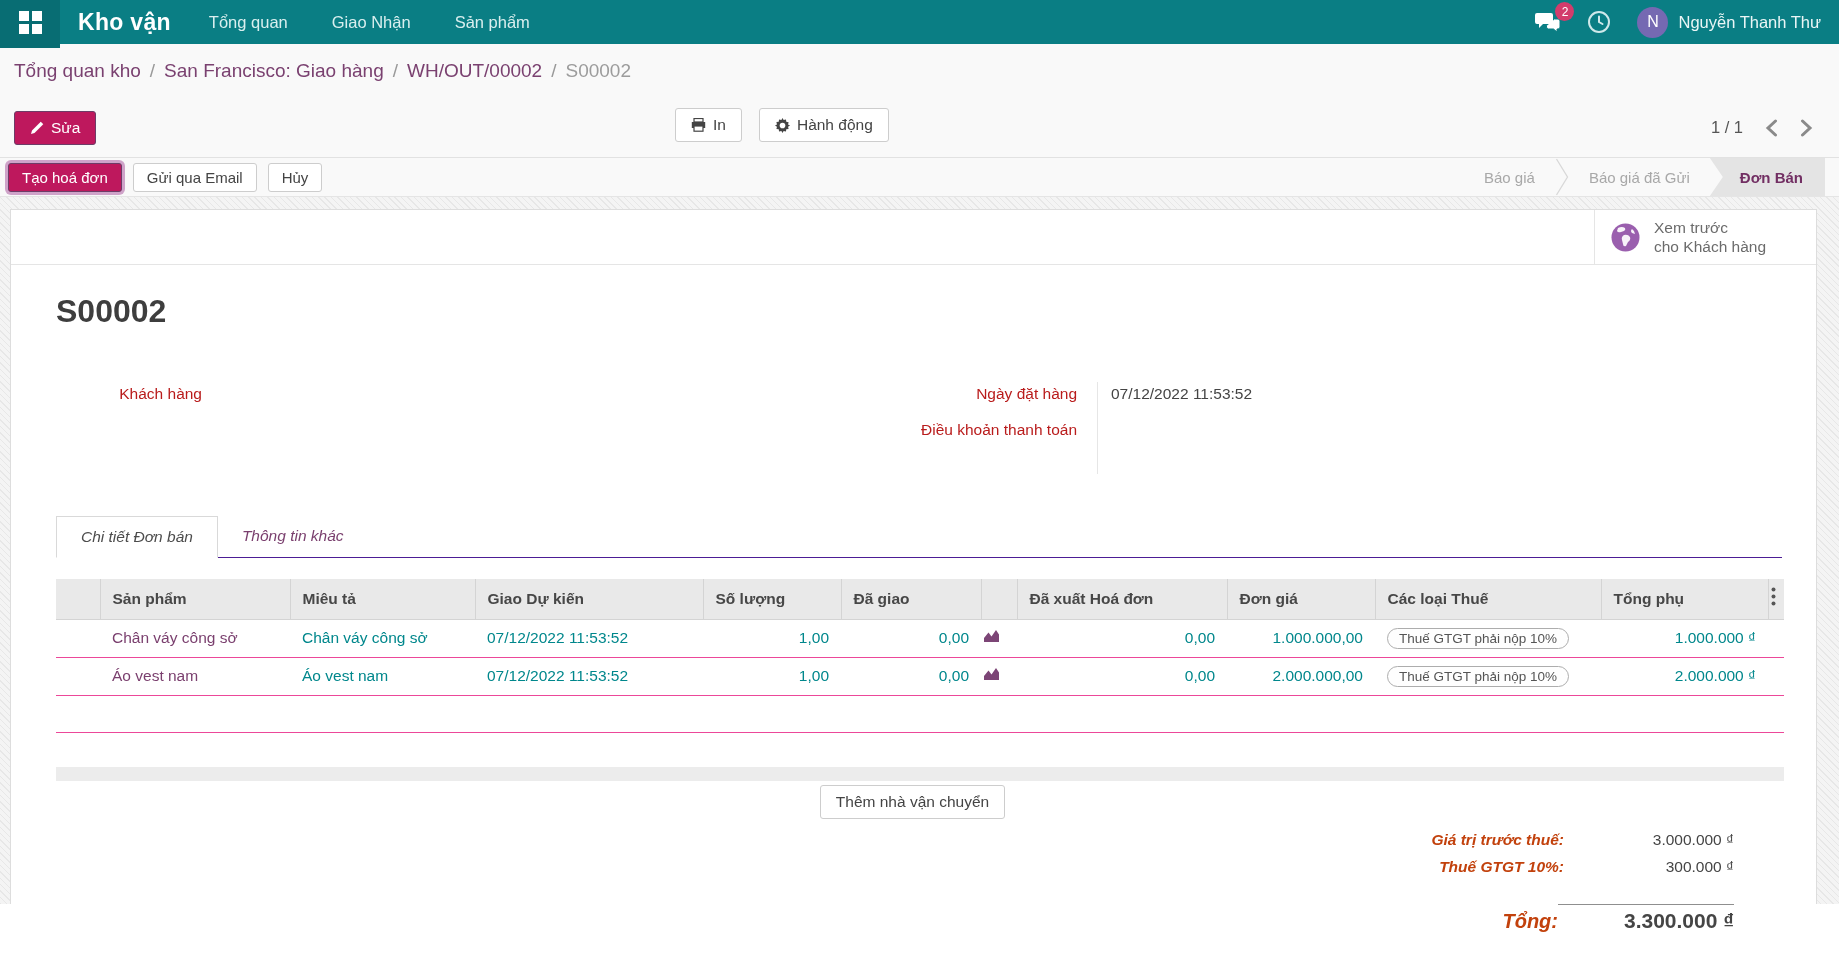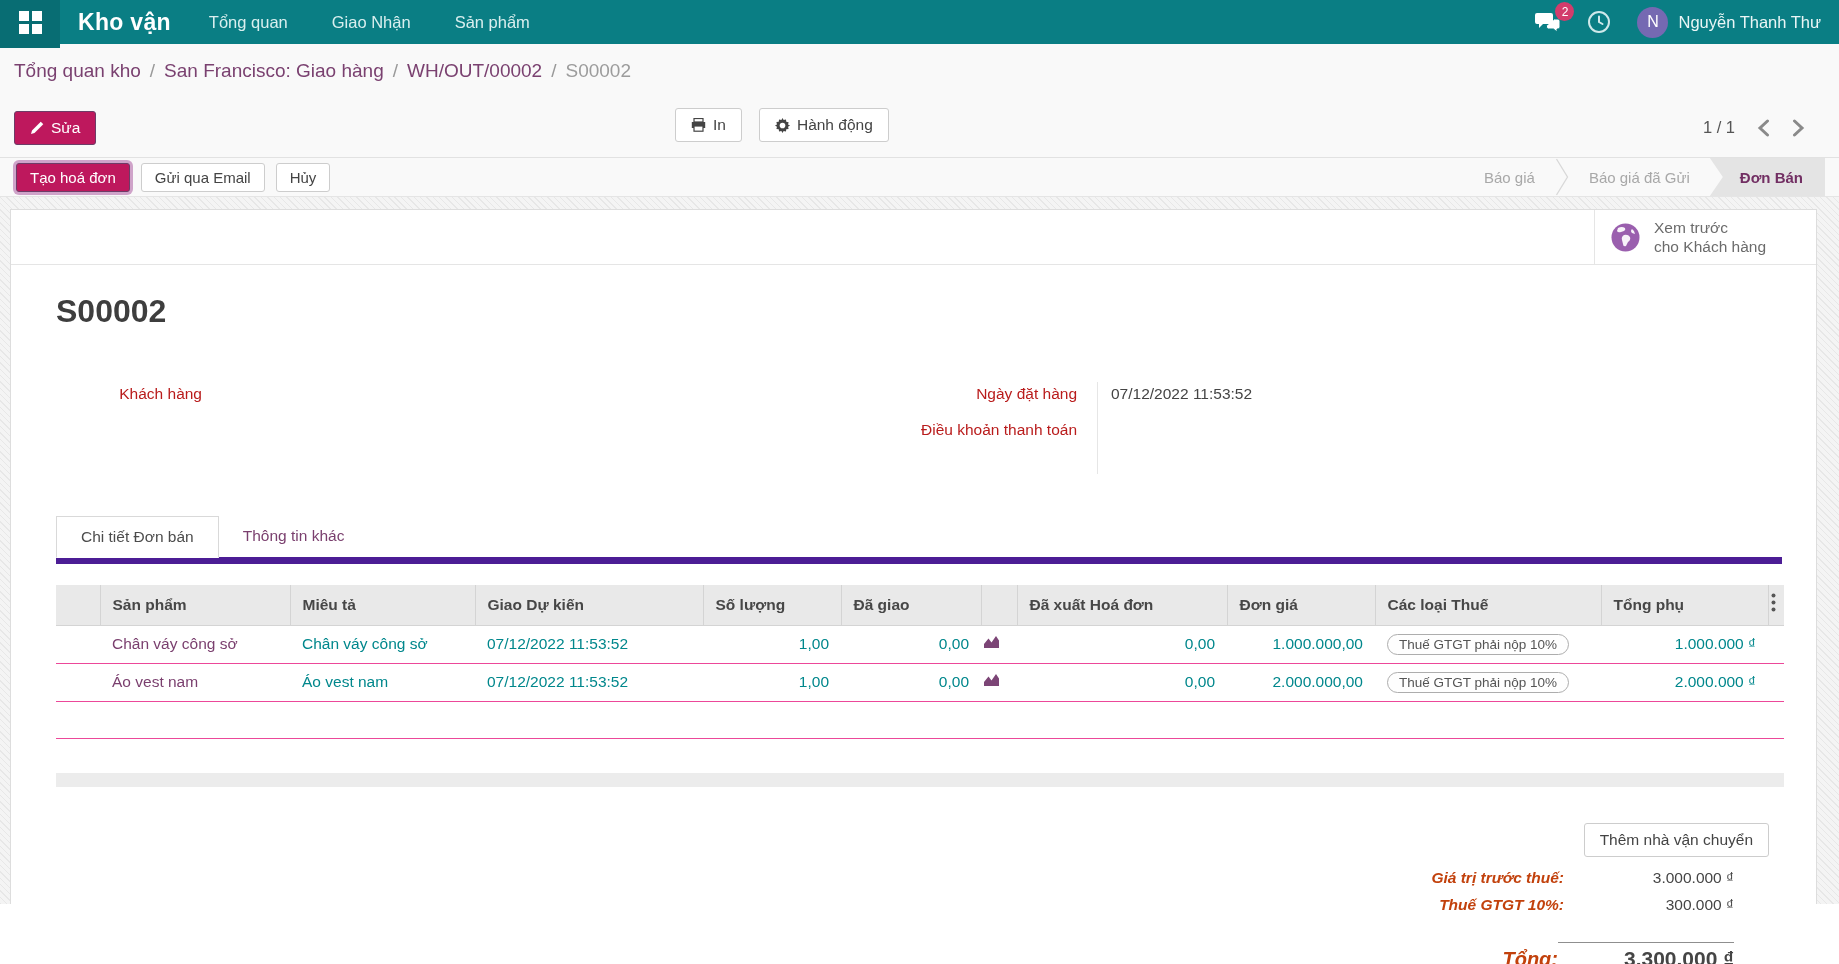--- a/index.html
+++ b/index.html
@@ -28,27 +28,27 @@
   .breadcrumb-row { height:54px; display:flex; align-items:center; padding-left:14px; font-size:19px; }
   .crumb { color:#7a4170; cursor:pointer; }
   .crumb-sep { color:#999; margin:0 9px; }
   .crumb-current { color:#9c9c9c; }
   .buttons-row { height:59px; position:relative; display:flex; align-items:center; }
   .btn { border-radius:3px; font-size:15.5px; padding:7px 15px; cursor:pointer; display:inline-flex; align-items:center; gap:7px;
     border:1px solid #cdcdcd; background:#fff; color:#444; font-family:inherit; }
   .btn.primary { background:#be185d; border-color:#6d3c67; color:#fff; }
   .btn-edit { margin-left:14px; }
   .center-btns { position:absolute; left:675px; top:10px; display:flex; gap:17px; }
-  .pager { position:absolute; right:34px; top:0; height:100%; display:flex; align-items:center; gap:22px; }
+  .pager { position:absolute; right:26px; top:0; height:100%; display:flex; align-items:center; gap:22px; }
   .pager-count { color:#555; font-size:16.5px; }
   .pager-arrow { cursor:pointer; display:flex; align-items:center; }
 
   
   .status-bar { height:40px; background:#f9f9f9; border-top:1px solid #e2e2e2; border-bottom:1px solid #e5e5e5;
-    display:flex; align-items:center; padding-left:16px; position:relative; }
+    display:flex; align-items:center; padding-left:8px; position:relative; }
   .sb-btn { font-size:15px; padding:5px 13px; margin-right:11px; }
   .sb-btn.primary { box-shadow:0 0 0 3px #cfa3c9; }
   .states { position:absolute; right:14px; top:0; height:100%; display:flex; align-items:stretch; }
   .state { display:flex; align-items:center; padding:0 20px; font-size:15px; color:#a8a8a8; cursor:pointer; }
   .state-sep { display:flex; align-items:center; }
   .state.active { background:#e4e4e4; color:#722f63; font-weight:bold;
     clip-path:polygon(0 0,100% 0,100% 100%,0 100%,13px 50%); padding:0 22px 0 30px; }
 
   
   .content { height:707px; position:relative;
@@ -67,41 +67,41 @@
   .field-row { display:flex; }
   .field-label { flex:none; color:#b91c1c; padding-top:3px;text-align:right; }
   .fl-left { width:146px; }
   .fl-right { width:178px; padding-right:20px; }
   .field-value { flex:1; border-left:1px solid #e6e6e6; padding:3px 0 3px 13px; }
   .fv-tall { min-height:92px; }
   .fv-r1 { min-height:36px; }
   .fv-r2 { min-height:56px; }
   .link { color:#7a3f6e; cursor:pointer; }
 
-  .tabs { margin-top:42px; display:flex; border-bottom:7px solid #4c1d95; }
+  .tabs { margin-top:42px; display:flex; border-bottom:1px solid #4c1d95;font-style:italic; }
   .tab { padding:11px 24px; font-size:15.5px; cursor:pointer; }
   .tab.active { background:#fff; border:1px solid #d9d9d9; border-bottom:1px solid #fff; margin-bottom:-1px; color:#4c4c4c; }
   .tab.inactive { color:#7a3f6e; }
 
   table.lines { border-collapse:collapse; table-layout:fixed; width:1728px; margin-top:21px; }
   .lines th { background:#e9e9e9; border-right:1px solid #d4d4d4; border-bottom:1px solid #d4d4d4;
     height:40px; padding:0 12px; font-size:15.5px; color:#474747; font-weight:bold; text-align:left; white-space:nowrap; overflow:hidden; }
   .lines th:last-child { border-right:none; }
   .lines td { height:38px; padding:0 12px; border-bottom:1px solid #ec4899; font-size:15.5px; white-space:nowrap; overflow:hidden; }
   .num { text-align:right; }
   .t-teal { color:#00878c; }
   .t-purple { color:#7a3f6e; }
   .tax-pill { display:inline-block; border:1px solid #adadad; border-radius:14px; padding:2px 11px;
     font-size:13.5px; color:#555; background:#fefefe; }
   .icon-cell { padding:0 2px !important; text-align:left; }
   .empty-row td { height:37px; }
 
   .list-strip { width:1728px; height:14px; background:#ececec; margin-top:34px; }
 
-  .ship-row { width:1728px; display:flex; justify-content:flex-end; margin-top:36px; padding-right:15px; }
+  .ship-row { width:1728px; display:flex; justify-content:center; margin-top:4px; padding-right:15px; }
   .totals { width:430px; margin:12px 48px 0 auto; }
   .tot-row { display:flex; justify-content:flex-end; align-items:baseline; min-height:27px; }
   .tot-label { font-weight:bold; color:#c2410c; text-align:right;font-style:italic; }
   .tot-value { width:170px; text-align:right; color:#454545; }
   .tot-final .tot-value { font-size:21px; font-weight:bold; border-top:1px solid #8f8f8f; padding-top:4px; margin-top:3px; width:176px; }
   .tot-final .tot-label { font-size:20px;margin-top:25px; }
 </style>
 </head>
 <body>
 

